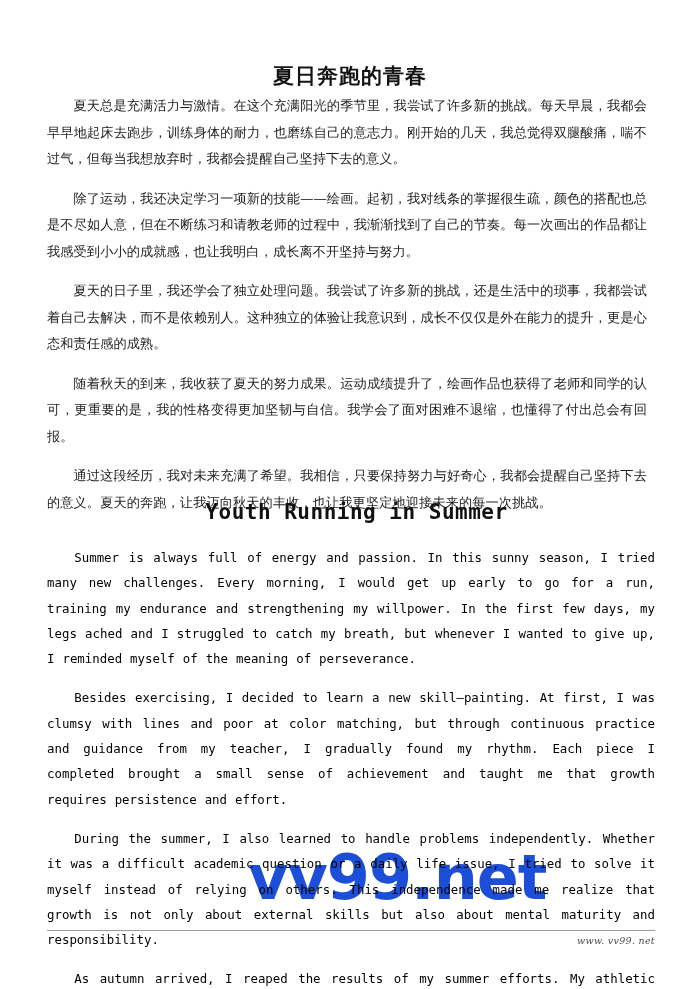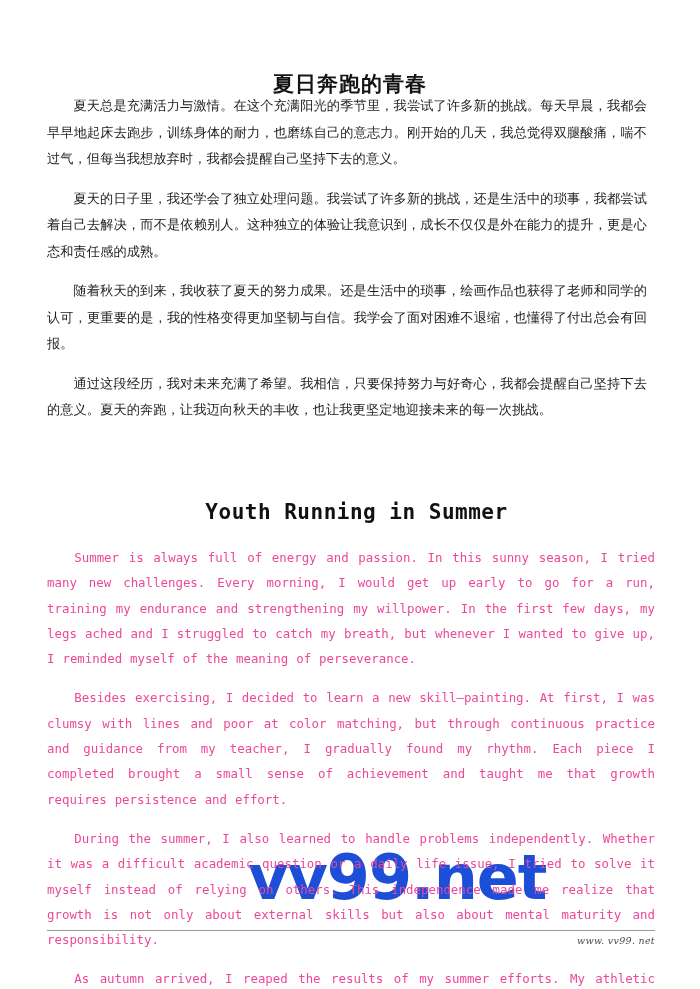--- a/index.html
+++ b/index.html
@@ -37,21 +37,21 @@
   }
 
   
   #content {
     position: relative;
     z-index: 2;
   }
 
   
   .cn-title {
-    margin: 16px;
+    margin: 8px;
     padding: 0;
     position: absolute;
     left: 0;
     right: 0;
     top: 54px;
     text-align: center;
     font-family: "DejaVu Serif", "Liberation Serif", serif;
     font-weight: bold;
     font-size: 21px;
     line-height: 28px;
@@ -100,21 +100,21 @@
     left: 47px;
     top: 545px;
     width: 608px;
   }
 
   .en-p {
     margin: 0 0 14px 0;
     font-family: "DejaVu Sans Mono", "Liberation Mono", monospace;
     font-size: 12.4px;
     line-height: 25.3px;
-    color: #ec4899;
+    color: #000000;
     text-align: justify;
     text-indent: 2.2em;
     word-spacing: 0.5px;
   }
 
   
   #footer {
     position: absolute;
     left: 47px;
     top: 930px;
@@ -147,22 +147,23 @@
 <div id="page">
 
   <div id="watermark">vv99.net</div>
 
   <div id="content">
 
     <h1 class="cn-title">夏日奔跑的青春</h1>
 
     <div id="cn-body">
       <p class="cn-p">夏天总是充满活力与激情。在这个充满阳光的季节里，我尝试了许多新的挑战。每天早晨，我都会早早地起床去跑步，训练身体的耐力，也磨练自己的意志力。刚开始的几天，我总觉得双腿酸痛，喘不过气，但每当我想放弃时，我都会提醒自己坚持下去的意义。</p>
+      <p class="cn-p">除了运动，我还决定学习一项新的技能——绘画。起初，我对线条的掌握很生疏，颜色的搭配也总是不尽如人意，但在不断练习和请教老师的过程中，我渐渐找到了自己的节奏。每一次画出的作品都让我感受到小小的成就感，也让我明白，成长离不开坚持与努力。</p>
       <p class="cn-p">夏天的日子里，我还学会了独立处理问题。我尝试了许多新的挑战，还是生活中的琐事，我都尝试着自己去解决，而不是依赖别人。这种独立的体验让我意识到，成长不仅仅是外在能力的提升，更是心态和责任感的成熟。</p>
-      <p class="cn-p">随着秋天的到来，我收获了夏天的努力成果。还是生活中的琐事，绘画作品也获得了老师和同学的认可，更重要的是，我的性格变得更加坚韧与自信。我学会了面对困难不退缩，也懂得了付出总会有回报。</p>
+      <p class="cn-p">随着秋天的到来，我收获了夏天的努力成果。运动成绩提升了，绘画作品也获得了老师和同学的认可，更重要的是，我的性格变得更加坚韧与自信。我学会了面对困难不退缩，也懂得了付出总会有回报。</p>
       <p class="cn-p">通过这段经历，我对未来充满了希望。我相信，只要保持努力与好奇心，我都会提醒自己坚持下去的意义。夏天的奔跑，让我迈向秋天的丰收，也让我更坚定地迎接未来的每一次挑战。</p>
     </div>
 
     <h1 class="en-title">Youth Running in Summer</h1>
 
     <div id="en-body">
       <p class="en-p">Summer is always full of energy and passion. In this sunny season, I tried many new challenges. Every morning, I would get up early to go for a run, training my endurance and strengthening my willpower. In the first few days, my legs ached and I struggled to catch my breath, but whenever I wanted to give up, I reminded myself of the meaning of perseverance.</p>
       <p class="en-p">Besides exercising, I decided to learn a new skill—painting. At first, I was clumsy with lines and poor at color matching, but through continuous practice and guidance from my teacher, I gradually found my rhythm. Each piece I completed brought a small sense of achievement and taught me that growth requires persistence and effort.</p>
       <p class="en-p">During the summer, I also learned to handle problems independently. Whether it was a difficult academic question or a daily life issue, I tried to solve it myself instead of relying on others. This independence made me realize that growth is not only about external skills but also about mental maturity and responsibility.</p>
       <p class="en-p">As autumn arrived, I reaped the results of my summer efforts. My athletic performance improved, my paintings received recognition from teachers and classmates,</p>

